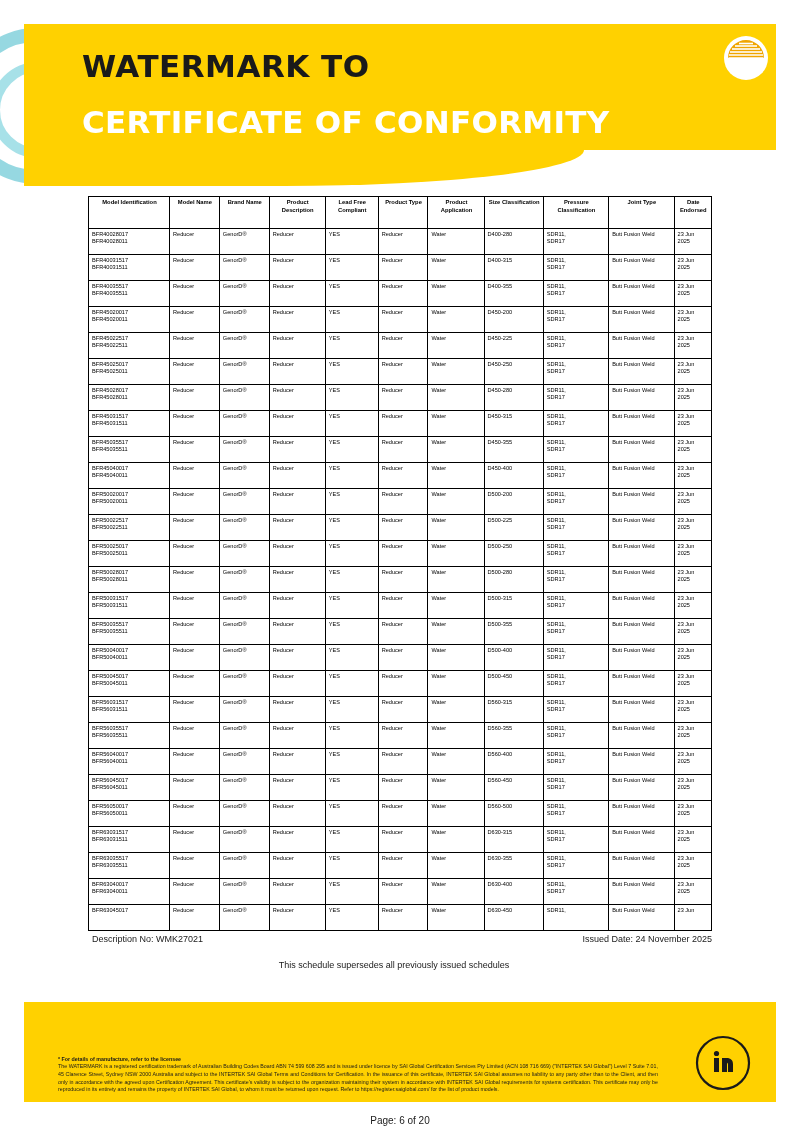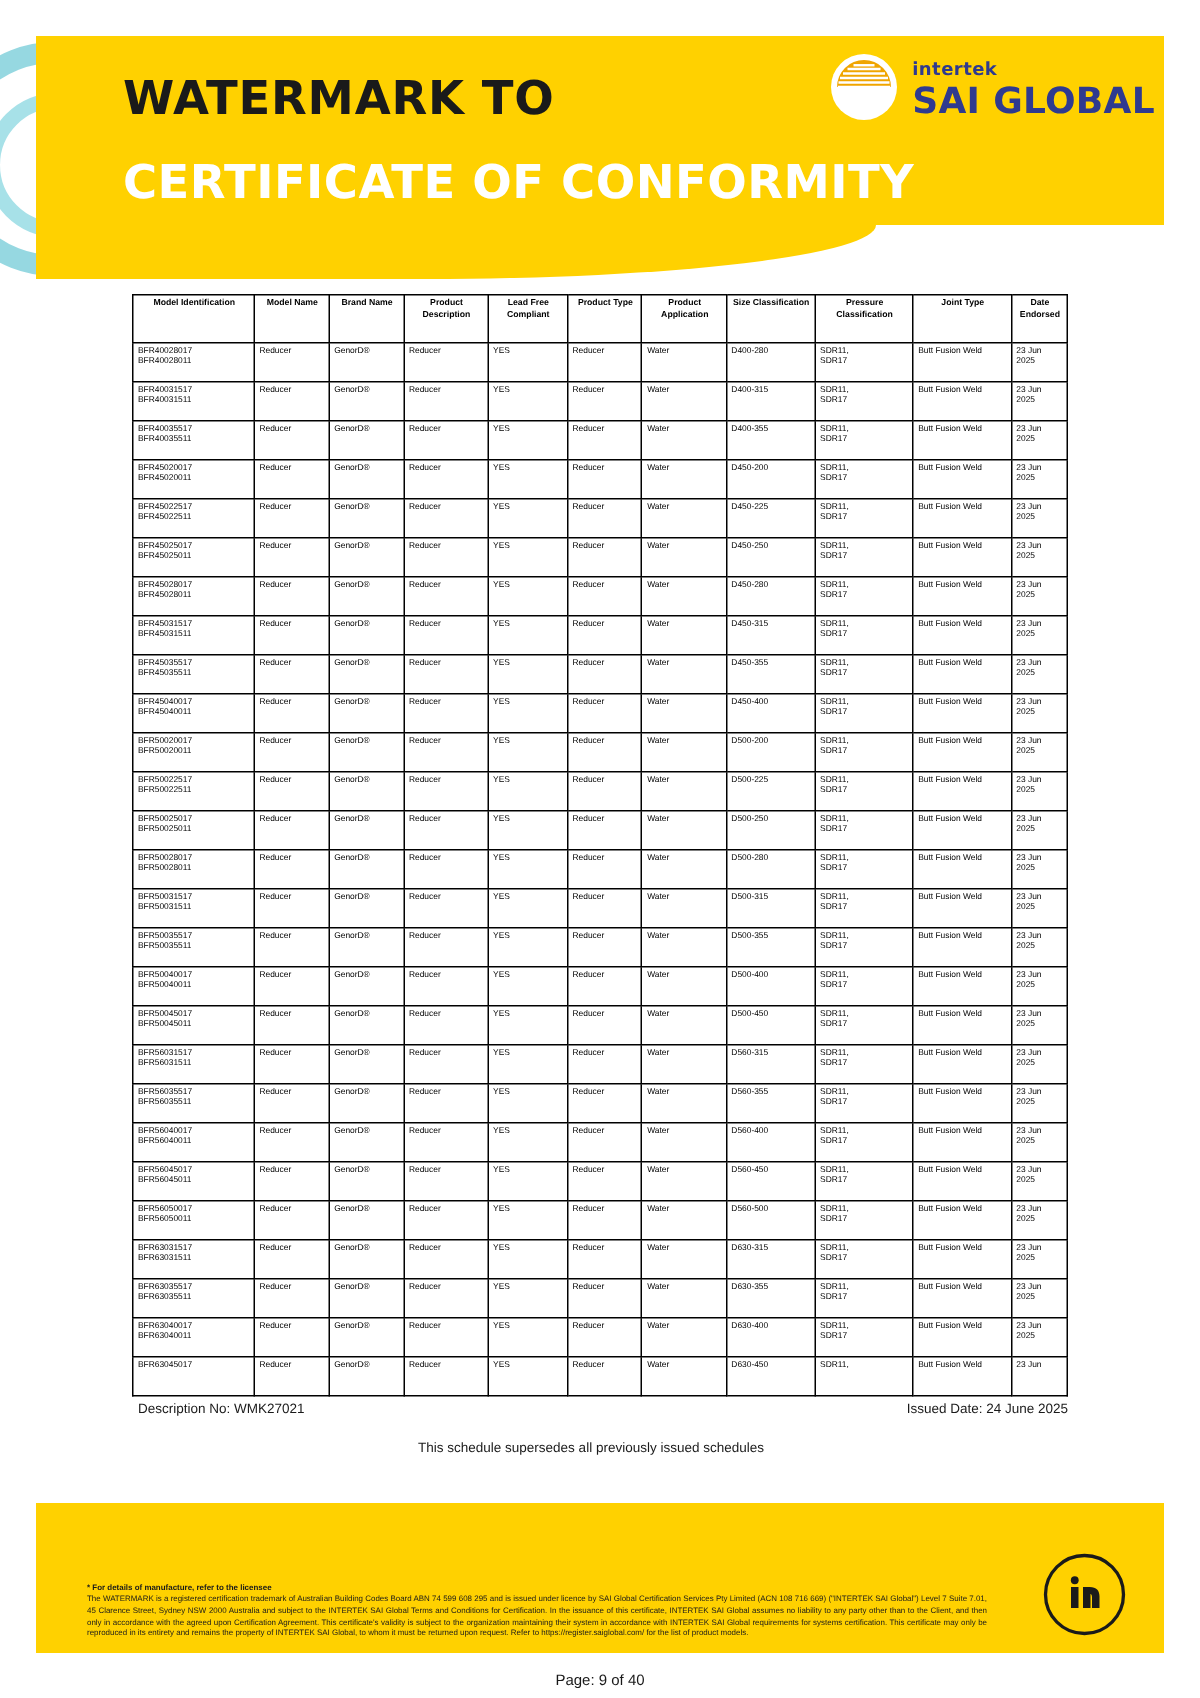--- a/index.html
+++ b/index.html
@@ -216,24 +216,20 @@
       </g>
       <g stroke="#ffffff" stroke-width="1.6" fill="none">
         <path d="M7 21h34"></path>
           <path d="M8 18h32"></path>
           <path d="M10 15h28"></path>
         <path d="M13 12h22"></path>
           <path d="M17 9.5h14"></path>
         <path d="M6.5 24h35"></path>
       </g>
     </svg>
-  </span>
-  <span class="logo-text">
-    <span class="logo-intertek">intertek</span>
-    <div class="logo-sai">SAI GLOBAL</div>
   </span>
 </div>
 
 <div class="table-wrap">
   <table class="schedule">
     <thead>
       <tr>
         <th class="c0">Model Identification</th>
         <th class="c1">Model Name</th>
         <th class="c2">Brand Name</th>
@@ -676,32 +672,32 @@
           <td class="c8" style="white-space: pre-line;">SDR11,</td>
           <td class="c9" style="white-space: pre-line;">Butt Fusion Weld</td>
           <td class="c10" style="white-space: pre-line;">23 Jun</td>
         </tr>
       </tbody>
   </table>
 </div>
 
 <div class="cert-line">
   <span>Description No: WMK27021</span>
-  <span>Issued Date: 24 June 2025</span>
+  <span>Issued Date: 24 November 2025</span>
 </div>
 
 <div class="supersede">This schedule supersedes all previously issued schedules</div>
 
 <div class="footer-band"></div>
 <div class="footer-text">
   <div class="bold">* For details of manufacture, refer to the licensee</div>
   <div>The WATERMARK is a registered certification trademark of Australian Building Codes Board ABN 74 599 608 295 and is issued under licence by SAI Global Certification Services Pty Limited (ACN 108 716 669) ("INTERTEK SAI Global") Level 7 Suite 7.01, 45 Clarence Street, Sydney NSW 2000 Australia and subject to the INTERTEK SAI Global Terms and Conditions for Certification. In the issuance of this certificate, INTERTEK SAI Global assumes no liability to any party other than to the Client, and then only in accordance with the agreed upon Certification Agreement. This certificate's validity is subject to the organization maintaining their system in accordance with INTERTEK SAI Global requirements for systems certification. This certificate may only be reproduced in its entirety and remains the property of INTERTEK SAI Global, to whom it must be returned upon request. Refer to https://register.saiglobal.com/ for the list of product models.</div>
 </div>
 <span class="footer-mark">
   <svg viewBox="0 0 58 58" width="58" height="58" aria-hidden="true">
     <circle cx="29" cy="29" r="26" fill="none" stroke="#1a1a1a" stroke-width="2.2"></circle>
     <path d="M20 38V24h5v14z" fill="#1a1a1a"></path>
     <path d="M28 38V24h4.5c4.5 0 6.5 2.3 6.5 6.2V38h-5v-7.2c0-1.7-.8-2.6-2.3-2.6H33V38z" fill="#1a1a1a"></path>
     <circle cx="22.5" cy="19.5" r="2.6" fill="#1a1a1a"></circle>
   </svg>
 </span>
 
-<div class="page-no">Page: 9 of 40</div>
+<div class="page-no">Page: 6 of 20</div>
 
 </body></html>

